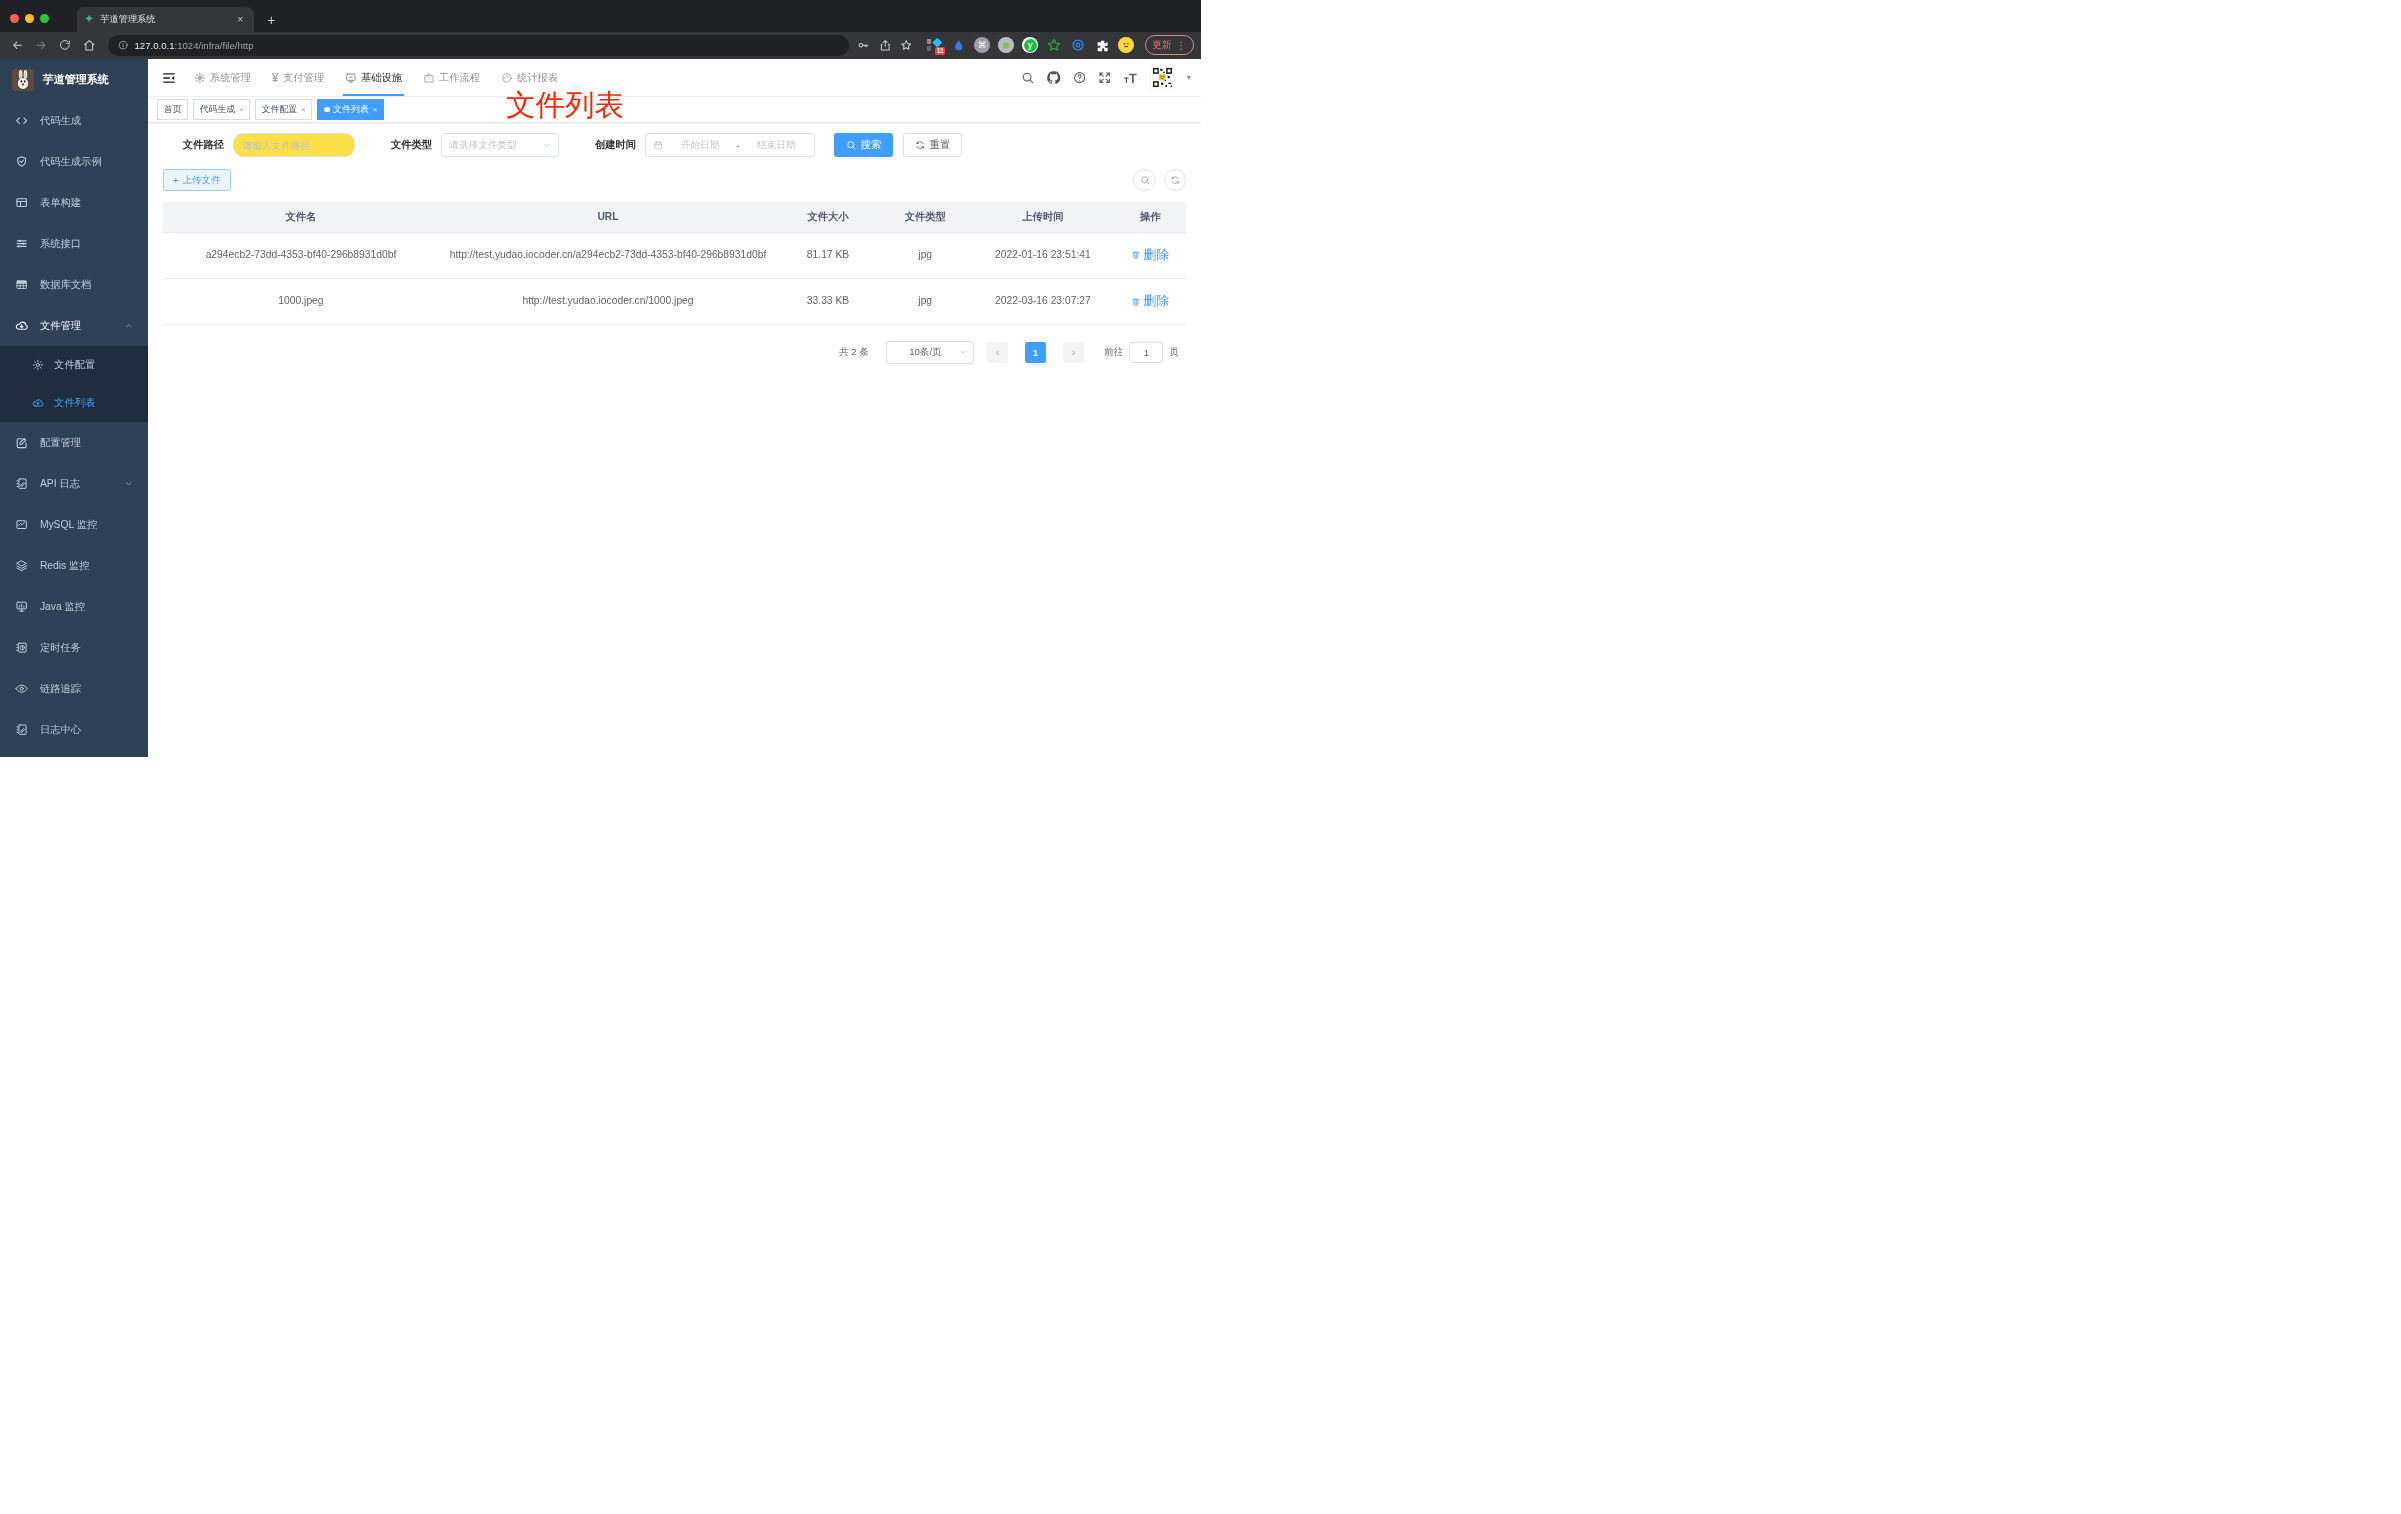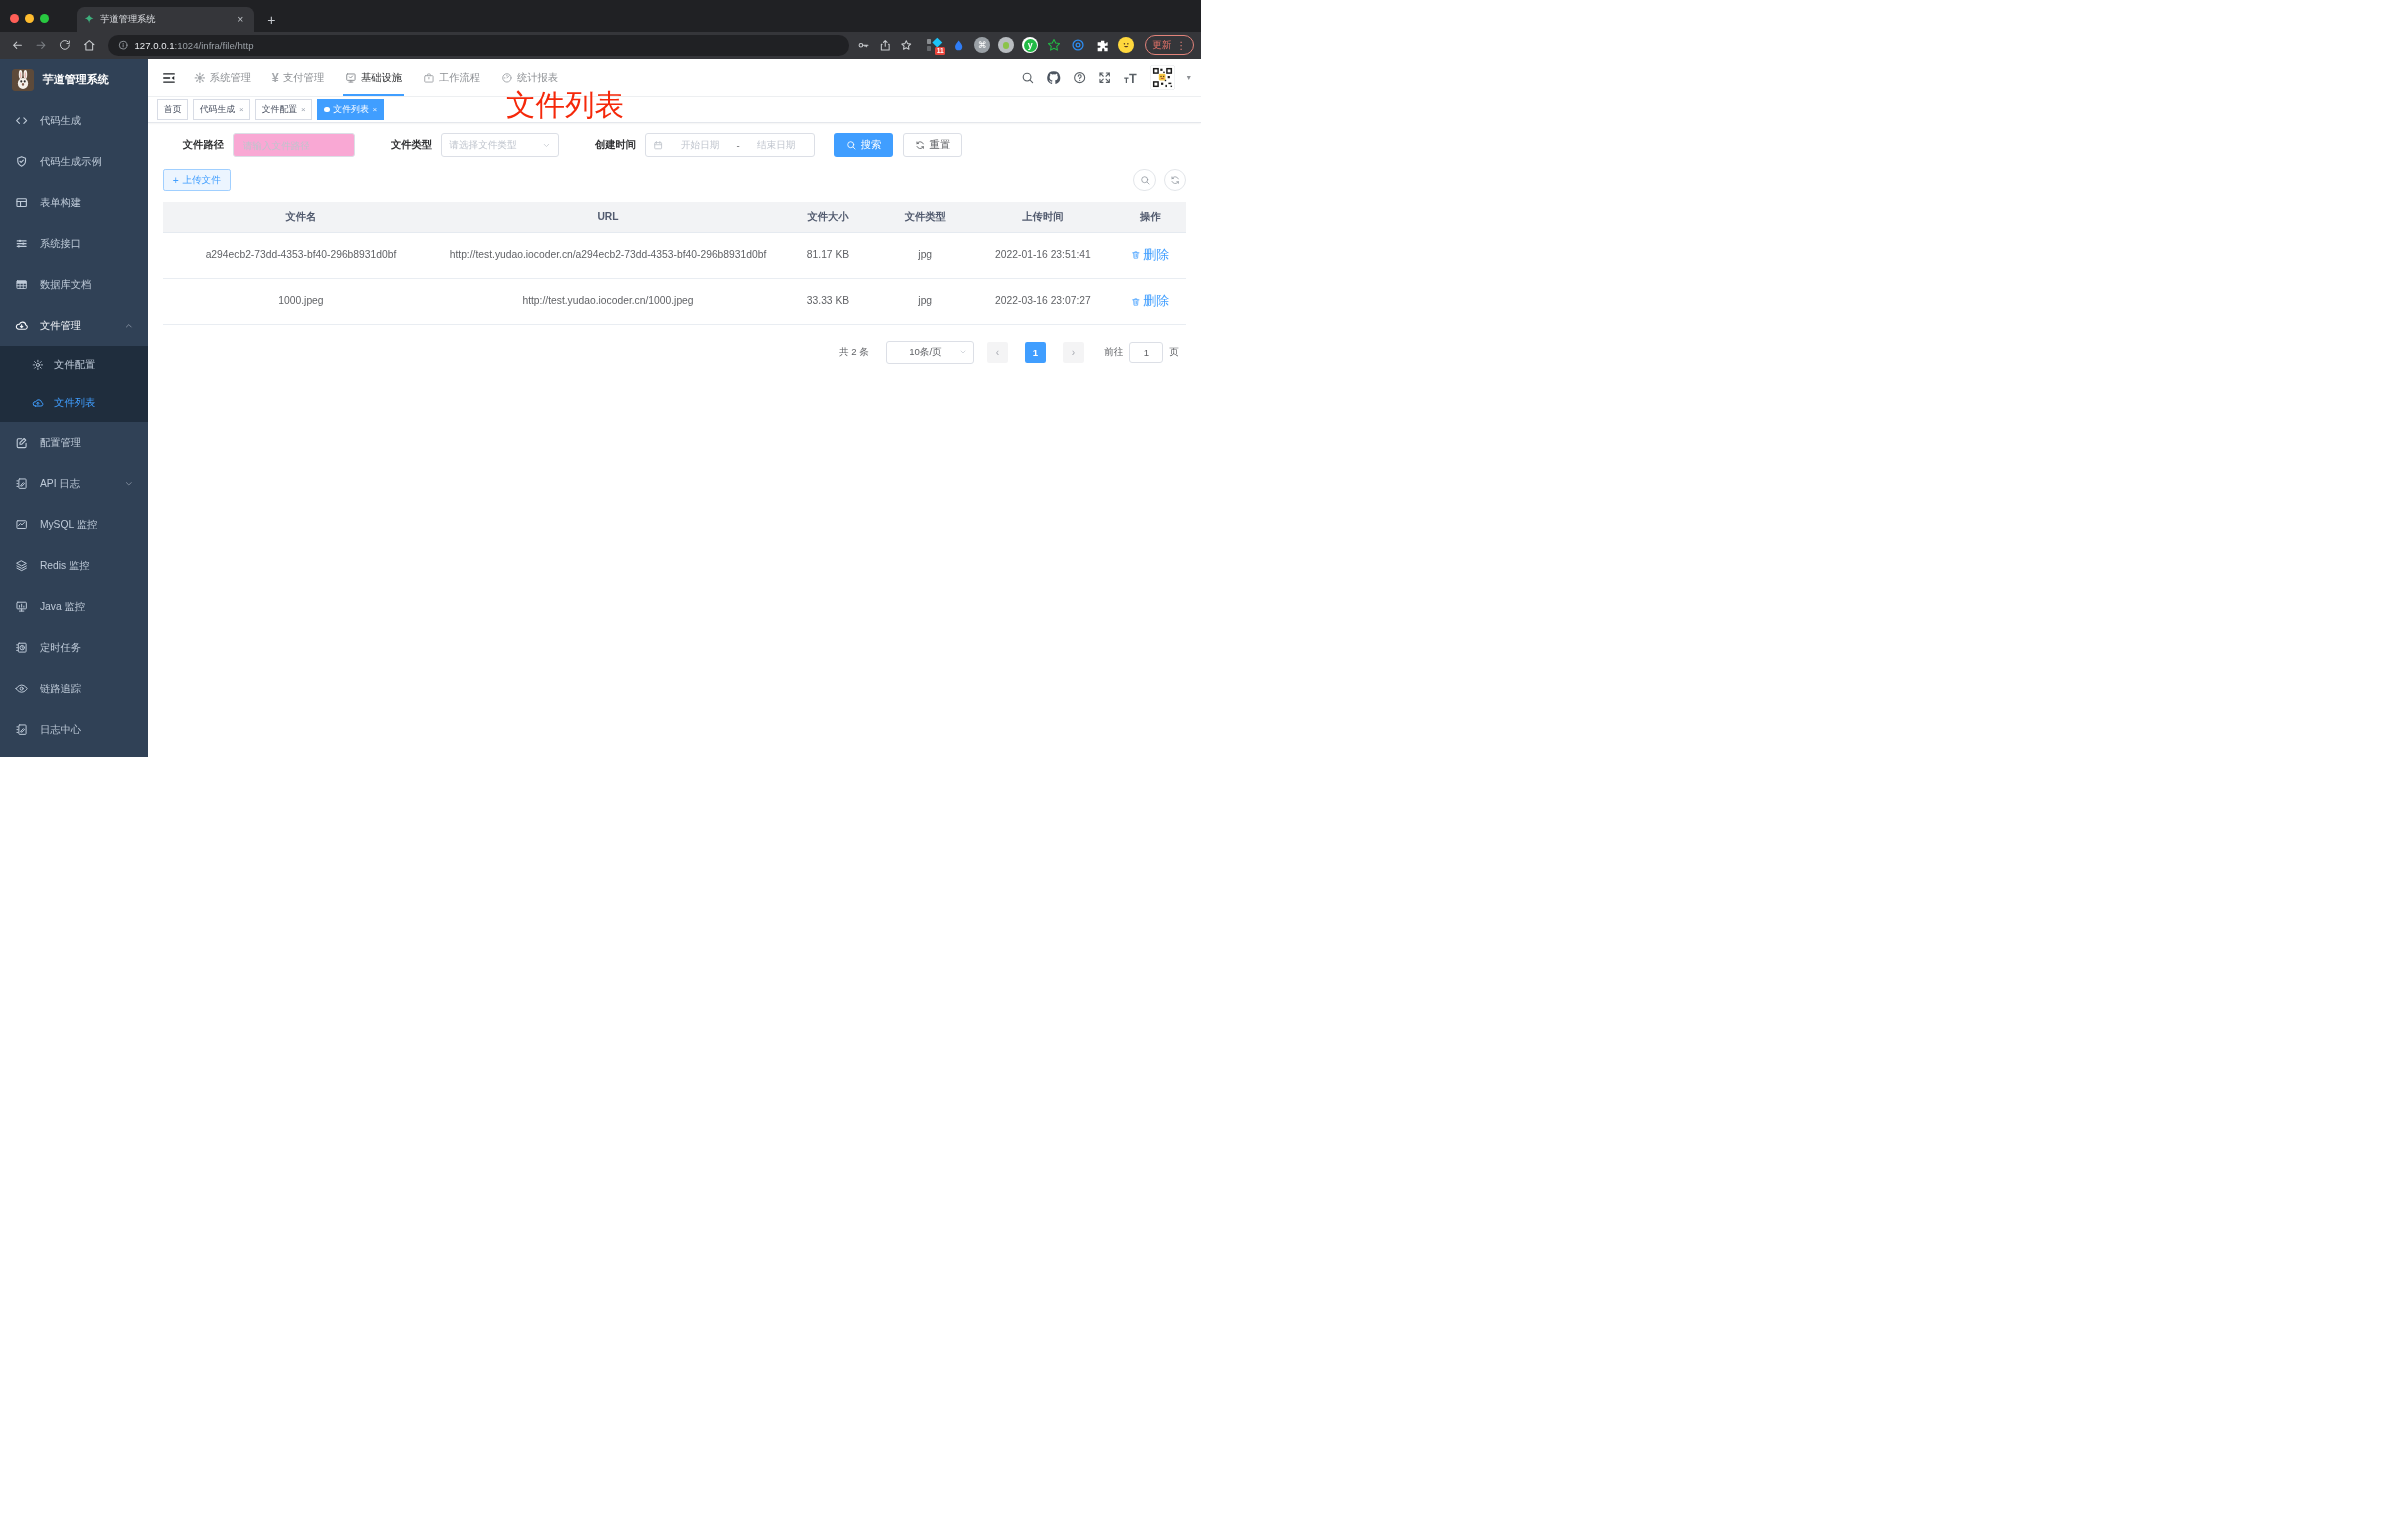--- a/index.html
+++ b/index.html
@@ -78,22 +78,22 @@
   .tagdot{width:5.9px;height:5.9px;border-radius:50%;background:#fff;display:inline-block;}
 
   .annotation{position:absolute;left:358px;top:31px;font-size:29.5px;line-height:1;color:#f5280a;z-index:5;
               font-weight:500;white-space:nowrap;pointer-events:none;}
 
   
   .content{padding:10.3px 14.8px 0 14.8px;}
   .filters{display:flex;align-items:center;font-size:10.3px;}
   .flabel{font-weight:700;color:#303133;margin-right:8.9px;white-space:nowrap;margin-left:20px;}
   .fgroup{display:flex;align-items:center;margin-right:16px;}
-  .inp{height:23.6px;border:0.7px solid #dcdfe6;border-radius:3px;box-sizing:border-box;font-size:9.6px;color:#606266;
-       padding:0 8.9px;outline:none;background:#f9a8d4;font-family:Liberation Serif, serif;}
+  .inp{height:23.6px;border:0.7px solid #dcdfe6;border-radius:10px;box-sizing:border-box;font-size:9.6px;color:#606266;
+       padding:0 8.9px;outline:none;background:#fde047;font-family:Liberation Serif, serif;}
   .inp::placeholder{color:#bfc4cd;}
   .sel{width:118px;height:23.6px;border:0.7px solid #dcdfe6;border-radius:3px;box-sizing:border-box;display:flex;
        align-items:center;padding:0 7.4px;color:#bfc4cd;font-size:9.6px;background:#fff;}
   .sel .ph{flex:1;}
   .sel .sc{color:#c0c4cc;}
   .dater{width:170px;height:23.6px;border:0.7px solid #dcdfe6;border-radius:3px;box-sizing:border-box;display:flex;
          align-items:center;gap:5.9px;padding:0 7.4px;font-size:9.6px;color:#bfc4cd;background:#fff;}
   .dater .dsep{color:#606266;}
   .dater .dph{flex:1;text-align:center;}
   .btn{height:23.6px;border-radius:3px;display:flex;align-items:center;gap:4.4px;padding:0 11px;font-size:10.3px;

